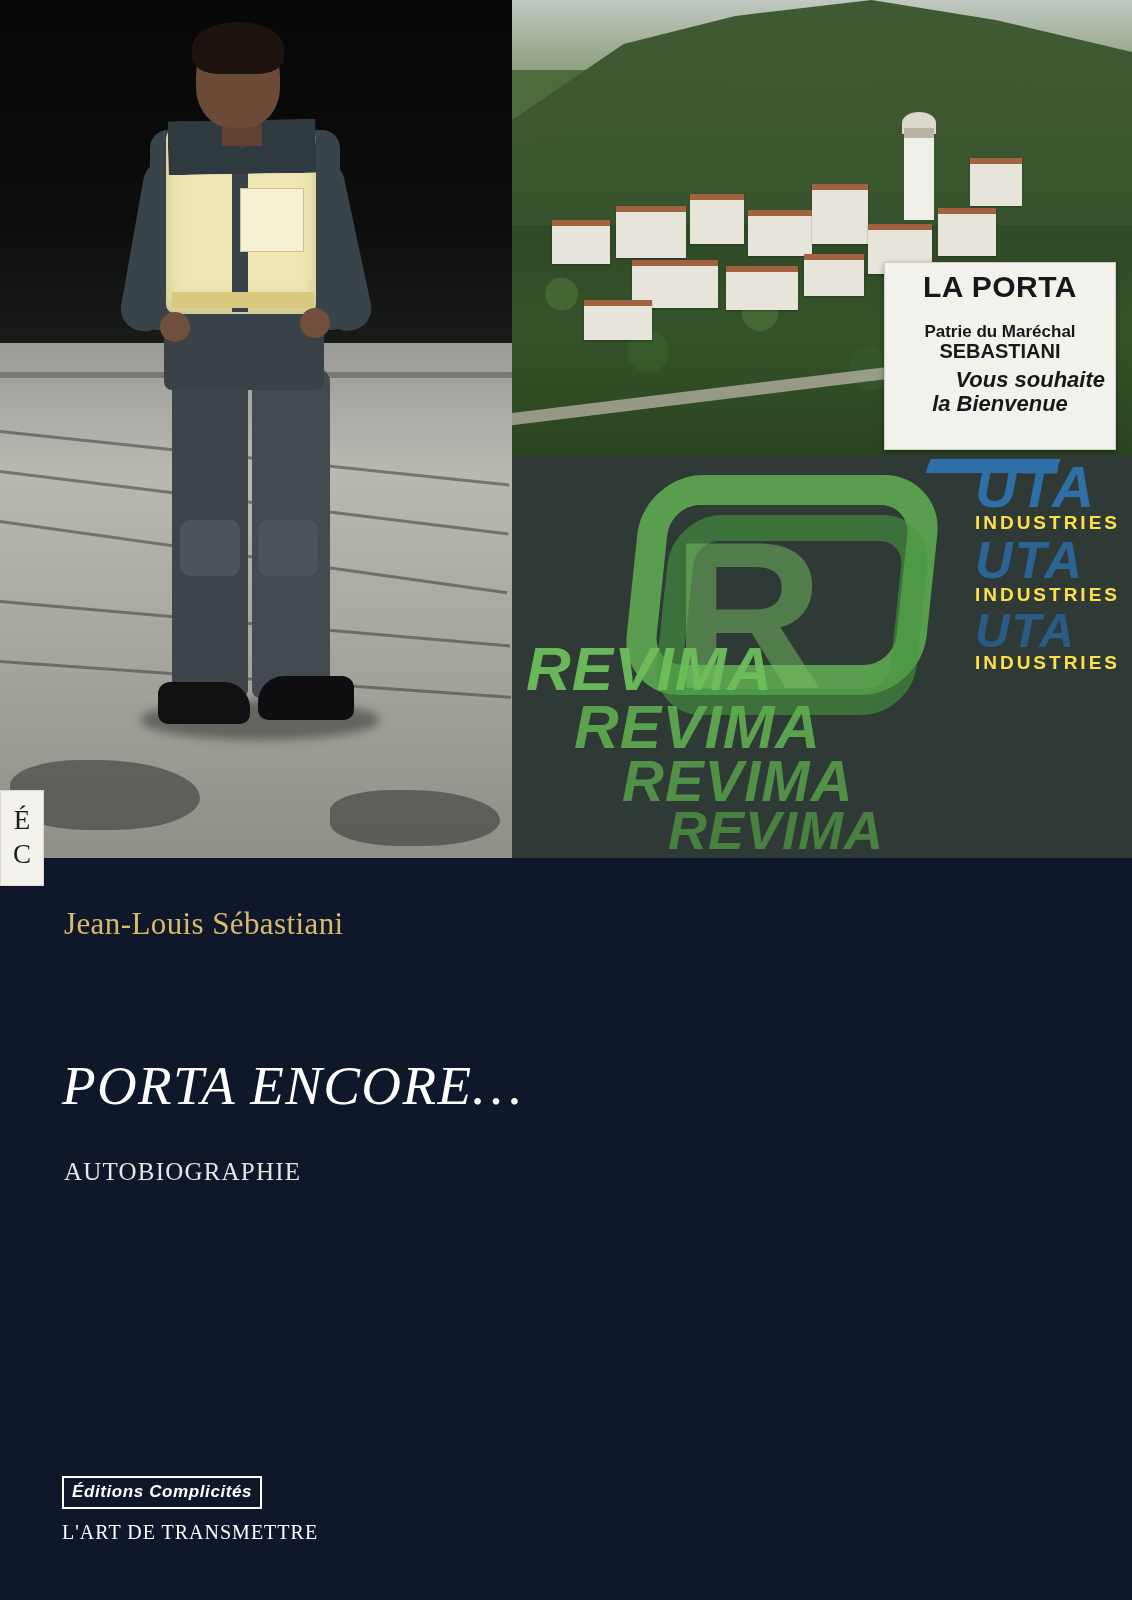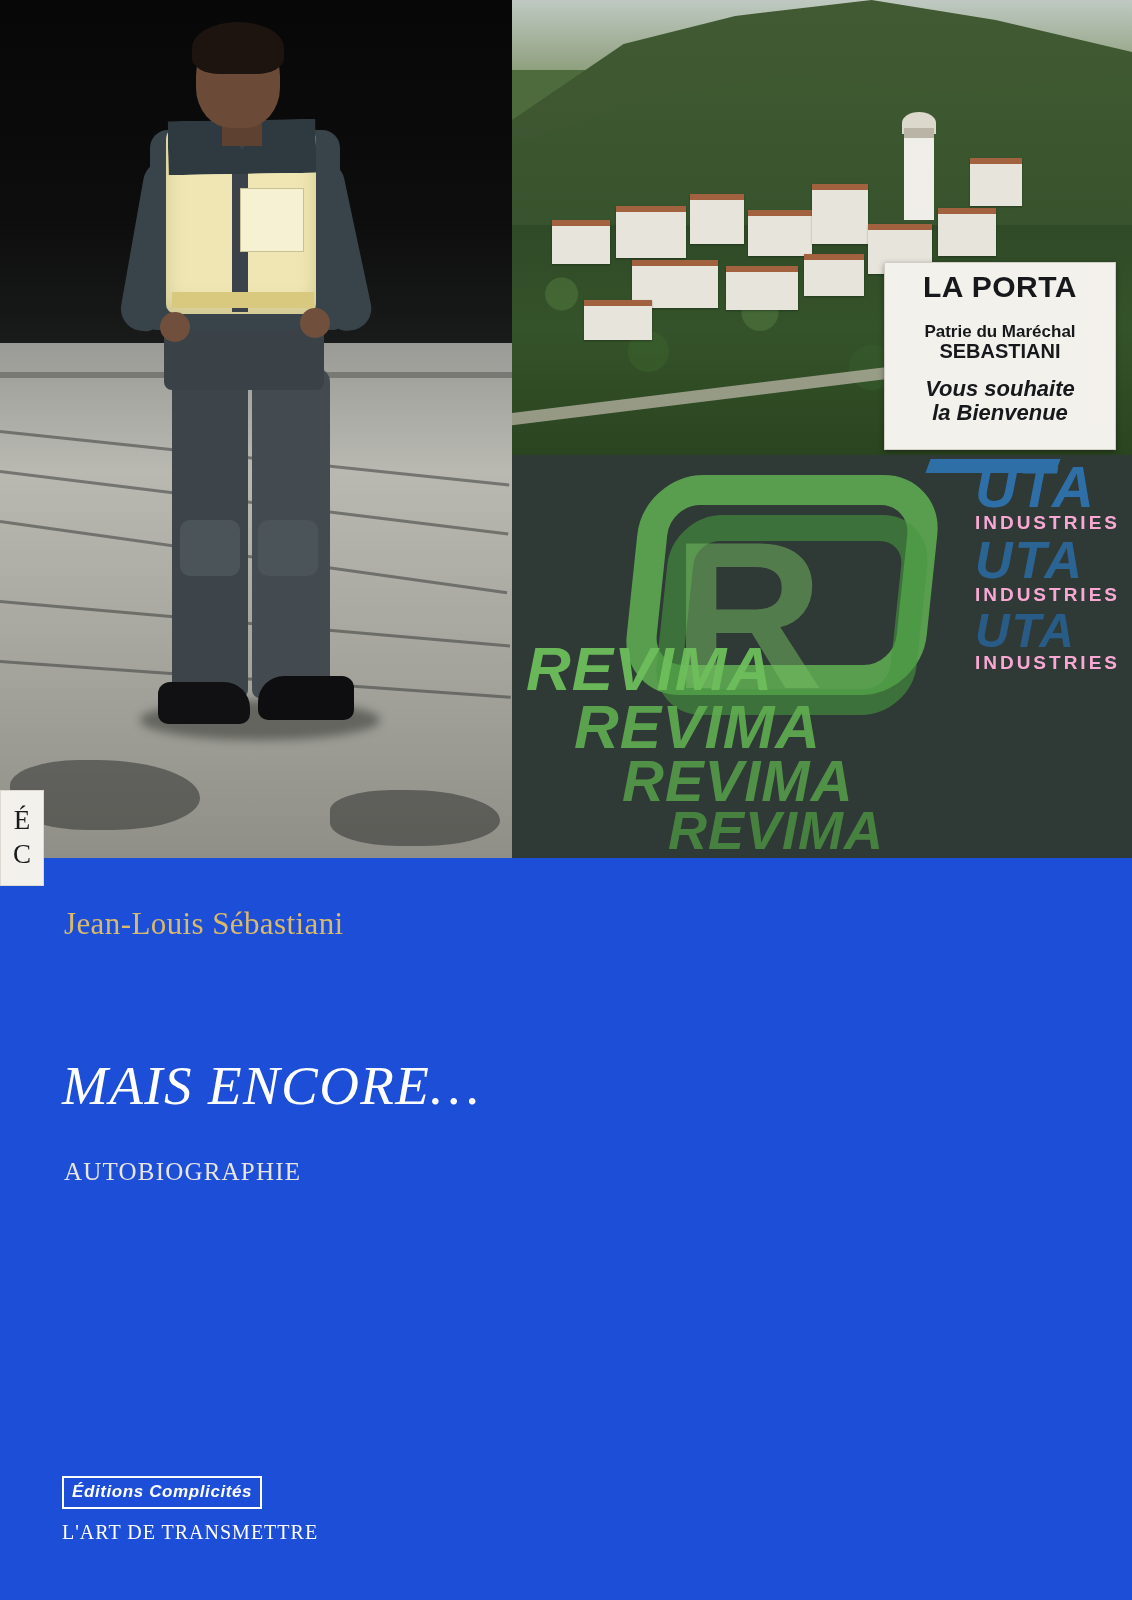--- a/index.html
+++ b/index.html
@@ -188,21 +188,21 @@
     background: #f2f1ec;
     border: 1px solid #cfcdc5;
     box-shadow: 0 2px 6px rgba(0,0,0,.35);
     padding: 8px 10px 6px 10px;
     text-align: center;
     color: #16181b;
   }
   .sign-title { font-size: 30px; font-weight: 700; letter-spacing: .5px; line-height: 1.05; }
   .sign-sub1 { font-size: 17px; font-weight: 600; margin-top: 20px; line-height: 1.1; }
   .sign-sub2 { font-size: 20px; font-weight: 700; line-height: 1.05; }
-  .sign-welcome1 { font-size: 22px; font-weight: 700; font-style: italic; margin-top: 15px; line-height: 1.1; }
+  .sign-welcome1 { font-size: 22px; font-weight: 700; font-style: italic; margin-top: 6px; line-height: 1.1; text-align: right; }
   .sign-welcome2 { font-size: 22px; font-weight: 700; font-style: italic; line-height: 1.1; }
 
   
   .photo-revima {
     position: absolute;
     top: 455px; left: 512px;
     width: 620px; height: 403px;
     background: #2f3a36;
     overflow: hidden;
   }
@@ -237,21 +237,21 @@
   .rv-w2 { left: 62px; top: 236px; font-size: 62px; color: rgba(96,174,82,0.9); }
   .rv-w3 { left: 110px; top: 292px; font-size: 58px; color: rgba(86,160,74,0.85); }
   .rv-w4 { left: 156px; top: 344px; font-size: 54px; color: rgba(78,148,68,0.8); }
   .uta-group { position: absolute; right: 12px; top: 6px; }
   .uta-row { margin-bottom: 4px; }
   .uta-name {
     font-size: 58px; font-weight: 700; font-style: italic;
     color: #2e6fa8; line-height: .88; letter-spacing: 2px;
   }
   .uta-sub {
-    font-size: 19px; font-weight: 700; letter-spacing: 3px; color: #f9a8d4;
+    font-size: 19px; font-weight: 700; letter-spacing: 3px; color: #fde047;
   }
   .uta-row.r2 .uta-name { font-size: 52px; color: #2b6699; opacity: .95; }
   .uta-row.r3 .uta-name { font-size: 48px; color: #295f90; opacity: .9; }
   .uta-bar {
     position: absolute; right: 74px; top: 4px;
     width: 130px; height: 14px; background: #2e6fa8; transform: skewX(-20deg);
   }
 
   
   .ec-badge {
@@ -266,21 +266,21 @@
     font-family: "Liberation Serif", serif;
     font-size: 27px; line-height: 1.25;
     z-index: 5;
   }
 
   
   .text-area {
     position: absolute;
     left: 0; top: 858px;
     width: 1132px; height: 742px;
-    background: #1d4ed8;
+    background: #0f172a;
   }
   .author {
     position: absolute;
     left: 64px; top: 48px;
     color: #d9b96a;
     font-family: "Liberation Serif", serif;
     font-size: 31px;
     letter-spacing: .4px;
   }
   .title-1 {
@@ -440,21 +440,21 @@
     </div>
 
     <div class="ec-badge">
       <div>É</div>
       <div>C</div>
     </div>
   </div>
 
   <div class="text-area">
     <div class="author">Jean-Louis Sébastiani</div>
-    <div class="title-2">MAIS ENCORE…</div>
+    <div class="title-2">PORTA ENCORE…</div>
     <div class="subtitle">AUTOBIOGRAPHIE</div>
 
     <div class="publisher">
       <div class="pub-box">
         <span class="pub-name">Éditions Complicités</span>
       </div>
       <div class="pub-tag">L'ART DE TRANSMETTRE</div>
     </div>
   </div>
 

